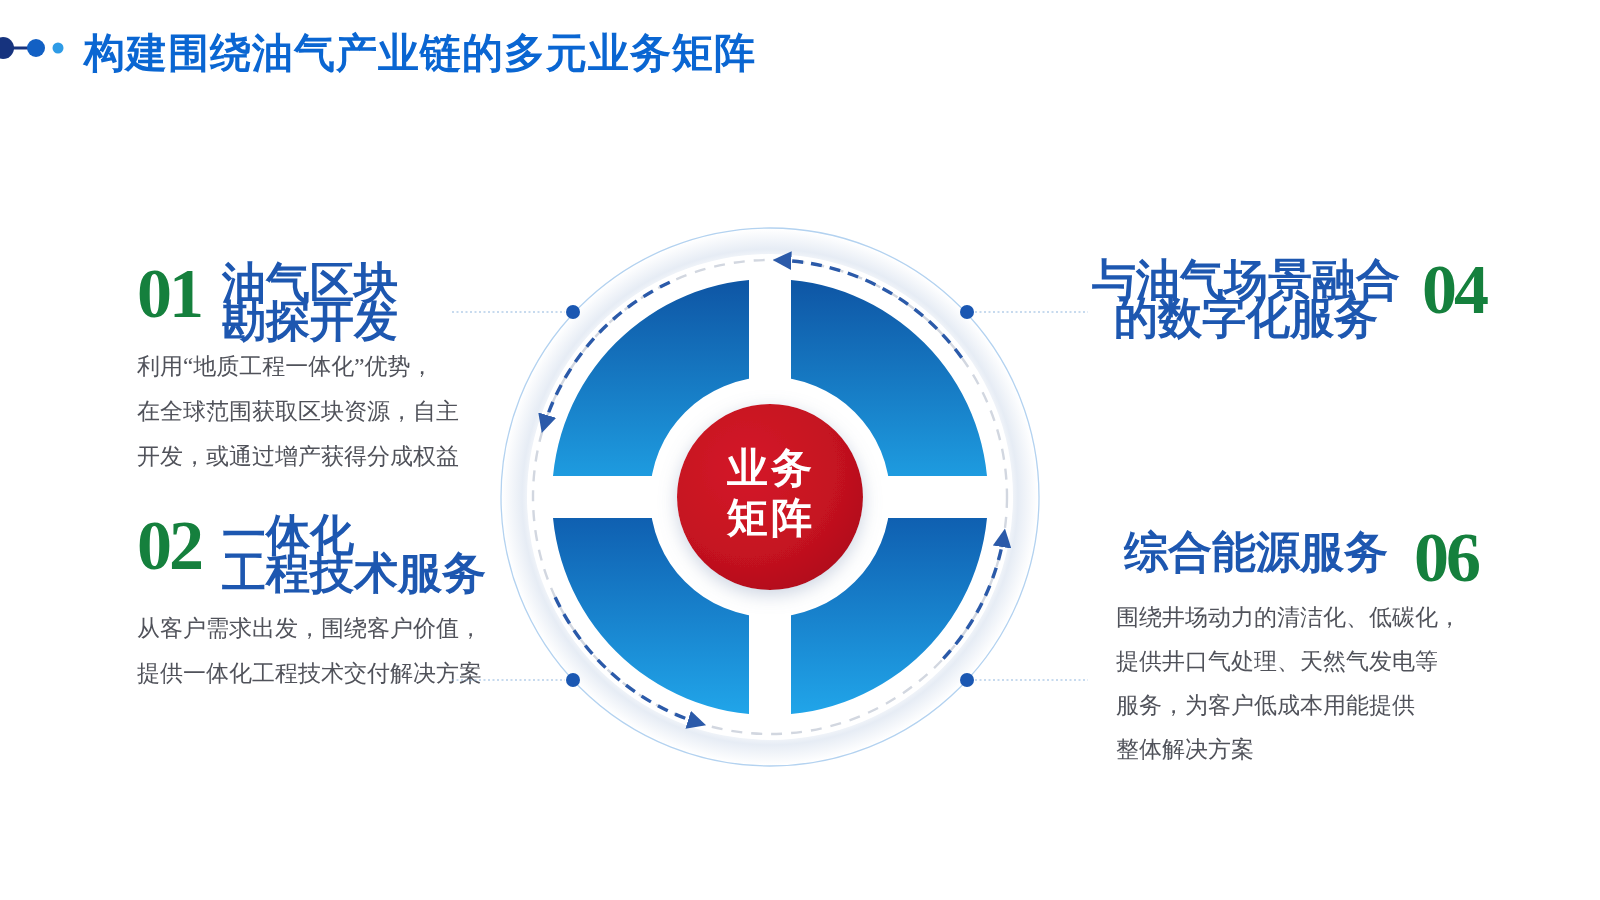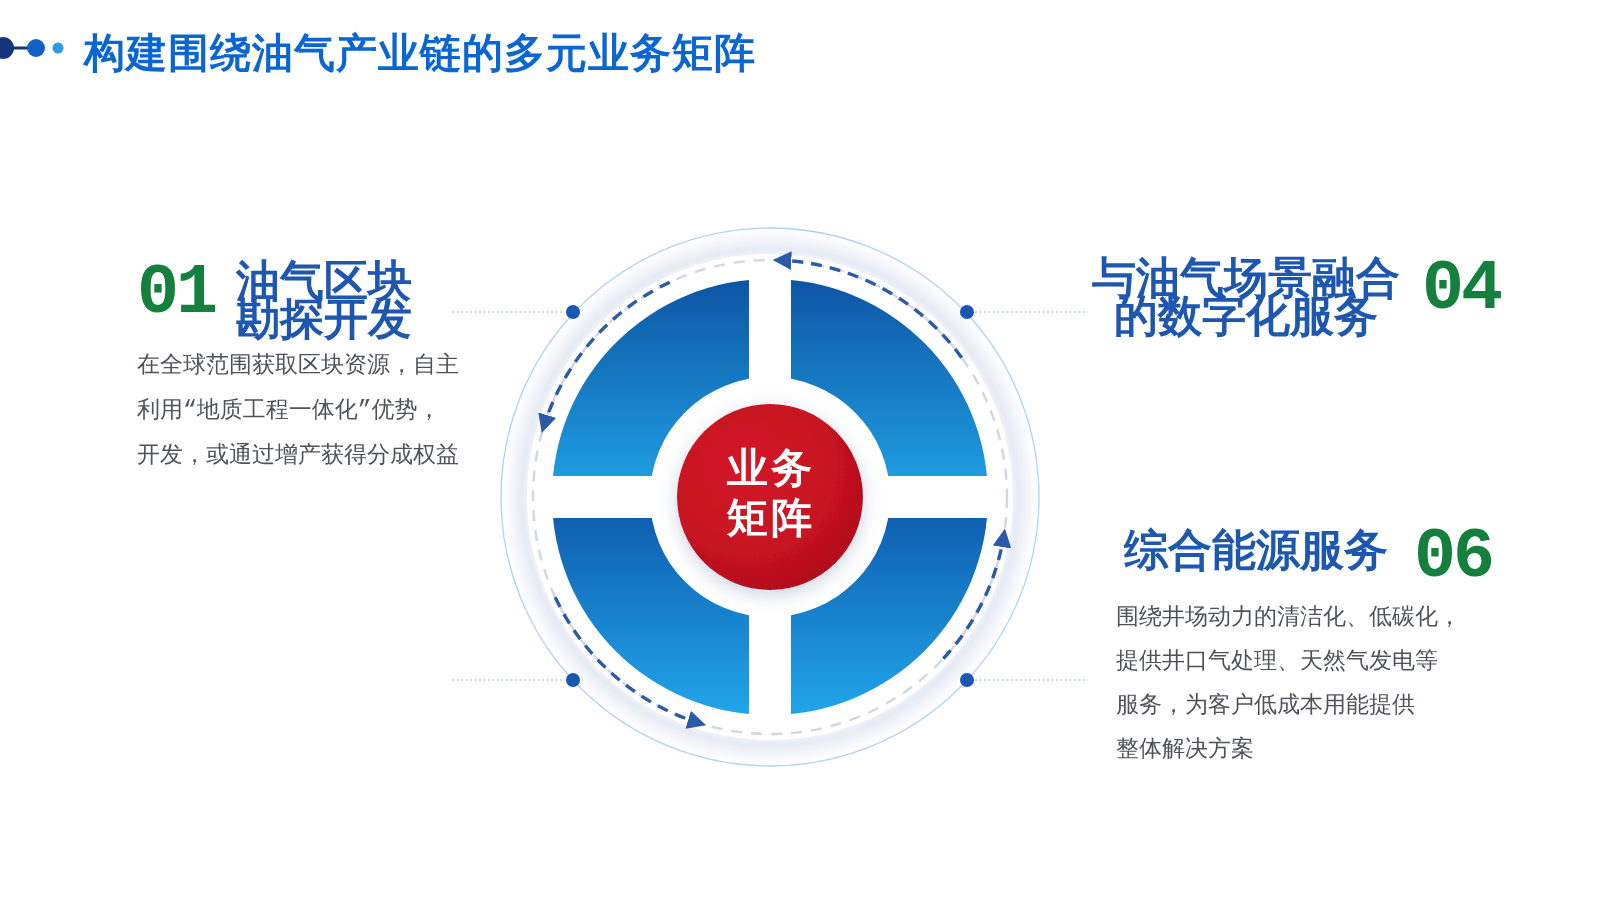--- a/index.html
+++ b/index.html
@@ -1,17 +1,17 @@
 <!DOCTYPE html>
 <html><head>
 <meta charset="utf-8">
 <style>
   html,body{margin:0;padding:0;background:#fff;}
   .slide{position:relative;width:1600px;height:900px;background:#fff;overflow:hidden;
-         font-family:Liberation Mono, monospace;border-radius:18px;}
+         font-family:Liberation Serif, serif;border-radius:18px;}
 
   
   .hdr-deco{position:absolute;left:0;top:34px;}
   .page-title{position:absolute;left:84px;top:26px;margin:0;font-size:41px;font-weight:800;
               color:#0A66D2;letter-spacing:1px;white-space:nowrap;}
 
   
   .sec{position:absolute;}
   .head{display:flex;align-items:flex-start;}
   .num{font-size:70px;font-weight:600;color:#15803d;line-height:64px;letter-spacing:-3px;}
@@ -58,26 +58,39 @@
 
   <div class="sec" id="sec01">
     <div class="head">
       <div class="num">01</div>
       <div class="stitle">
         <div>油气区块</div>
         <div>勘探开发</div>
       </div>
     </div>
     <div class="desc">
+      <p>利用“地质工程一体化”优势，</p>
       <p>在全球范围获取区块资源，自主</p>
-      <p>利用“地质工程一体化”优势，</p>
       <p>开发，或通过增产获得分成权益</p>
     </div>
   </div>
 
+  <div class="sec" id="sec02">
+    <div class="head">
+      <div class="num">02</div>
+      <div class="stitle">
+        <div>一体化</div>
+        <div>工程技术服务</div>
+      </div>
+    </div>
+    <div class="desc">
+      <p>从客户需求出发，围绕客户价值，</p>
+      <p>提供一体化工程技术交付解决方案</p>
+    </div>
+  </div>
 
   <div class="sec" id="sec04">
     <div class="head">
       <div class="stitle">
         <div>与油气场景融合</div>
         <div>的数字化服务</div>
       </div>
       <div class="num">04</div>
     </div>
   </div>

